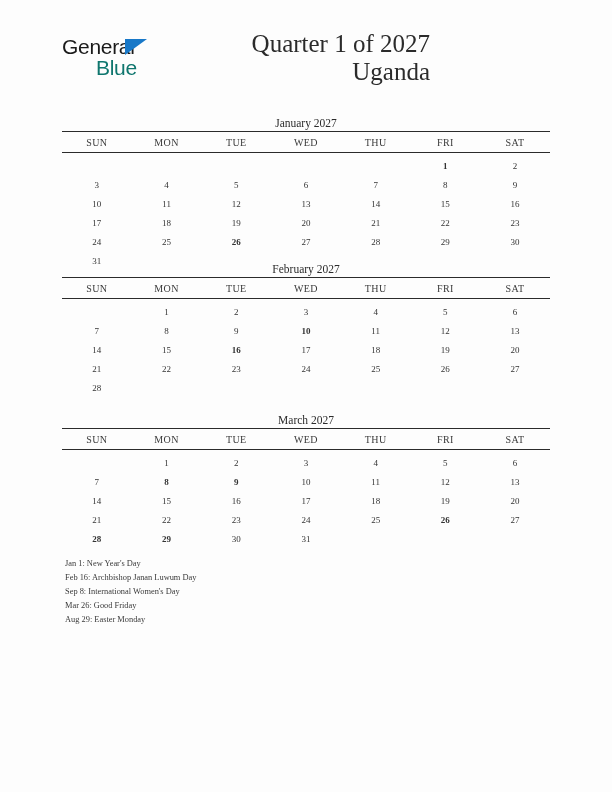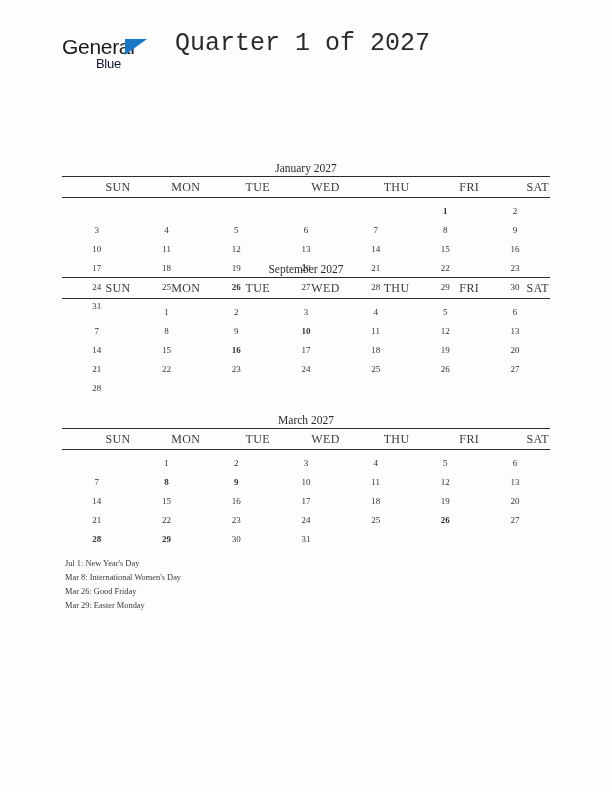--- a/index.html
+++ b/index.html
@@ -49,34 +49,34 @@
     width: 0;
     height: 0;
     border-top: 16px solid #1878c8;
     border-right: 22px solid transparent;
   }
   .logo-blue {
     position: absolute;
     left: 34px;
     top: 21px;
     font-family: "Liberation Sans", sans-serif;
-    font-size: 13px;
+    font-size: 21px;
     letter-spacing: -0.3px;
-    color: #0f172a;
+    color: #0f766e;
     line-height: 1;
   }
 
   .title-block {
     position: absolute;
     right: 62px;
     top: 30px;
     text-align: right;
   }
   .title-line {
-    font-family: Liberation Mono, monospace;
+    font-family: Liberation Serif, serif;
     font-size: 25px;
     color: #2b2b2b;
     line-height: 28px;
     white-space: nowrap;
   }
 
   
   .month {
     position: absolute;
     left: 62px;
@@ -90,25 +90,25 @@
     height: 16px;
     line-height: 16px;
   }
   table.cal {
     width: 488px;
     border-collapse: collapse;
     table-layout: fixed;
   }
   table.cal thead th {
     font-family: "Liberation Serif", serif;
-    font-size: 12px;
+    font-size: 10px;
     font-weight: normal;
     letter-spacing: 0.4px;
     color: #3a3a3a;
-    text-align: right;
+    text-align: center;
     height: 18px;
     vertical-align: middle;
     border-top: 1.3px solid #2b2b2b;
     border-bottom: 1.3px solid #2b2b2b;
   }
   table.cal tbody td {
     font-family: "Liberation Serif", serif;
     font-size: 9px;
     text-align: center;
     color: #333333;
@@ -145,25 +145,26 @@
 <div class="header">
 
   <div class="logo">
     <span class="logo-general">General</span>
     <span class="logo-triangle"></span>
     <span class="logo-blue">Blue</span>
   </div>
 
   <div class="title-block">
     <div class="title-line">Quarter 1 of 2027</div>
+    <div class="title-line">Uganda</div>
   </div>
 
 </div>
 
-<div class="month" id="month-0" style="top:115px;margin-top:45px;">
+<div class="month" id="month-0" style="top:115px;">
   <div class="month-title">January 2027</div>
   <table class="cal">
     <thead>
         <tr>
           <th>SUN</th>
           <th>MON</th>
           <th>TUE</th>
           <th>WED</th>
           <th>THU</th>
           <th>FRI</th>
@@ -223,21 +224,21 @@
           <td class="empty"></td>
           <td class="empty"></td>
           <td class="empty"></td>
           <td class="empty"></td>
         </tr>
       </tbody>
   </table>
 </div>
 
 <div class="month" id="month-1" style="top:261px;">
-  <div class="month-title">September 2027</div>
+  <div class="month-title">February 2027</div>
   <table class="cal">
     <thead>
         <tr>
           <th>SUN</th>
           <th>MON</th>
           <th>TUE</th>
           <th>WED</th>
           <th>THU</th>
           <th>FRI</th>
           <th>SAT</th>
@@ -351,17 +352,18 @@
           <td>31</td>
           <td class="empty"></td>
           <td class="empty"></td>
           <td class="empty"></td>
         </tr>
       </tbody>
   </table>
 </div>
 
 <div class="holiday-list">
-    <div class="holiday-item">Jul 1: New Year's Day</div>
-    <div class="holiday-item">Mar 8: International Women's Day</div>
+    <div class="holiday-item">Jan 1: New Year's Day</div>
+    <div class="holiday-item">Feb 16: Archbishop Janan Luwum Day</div>
+    <div class="holiday-item">Sep 8: International Women's Day</div>
     <div class="holiday-item">Mar 26: Good Friday</div>
-    <div class="holiday-item">Mar 29: Easter Monday</div>
+    <div class="holiday-item">Aug 29: Easter Monday</div>
   </div>
 
 </body></html>

